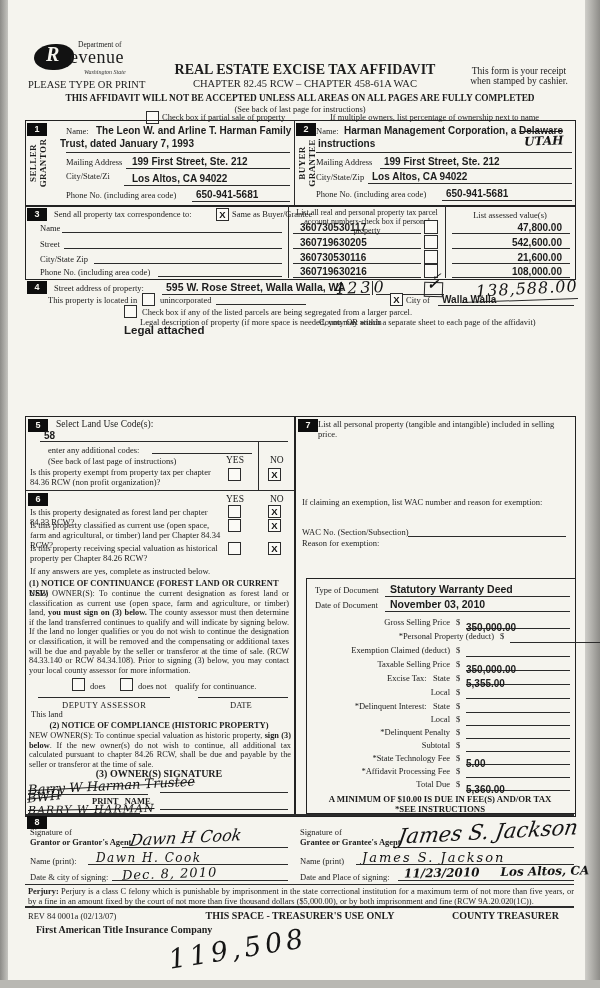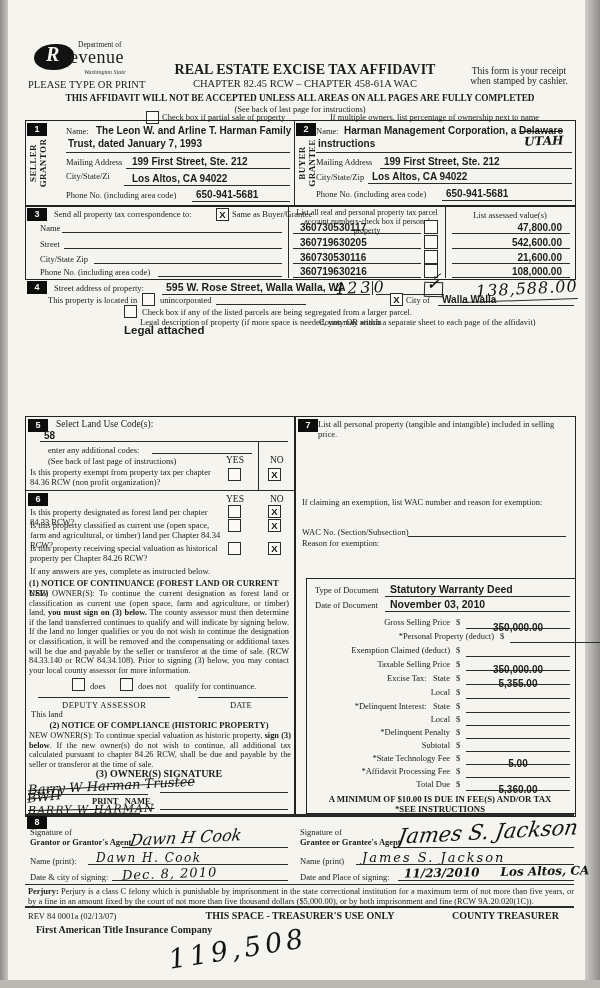--- a/index.html
+++ b/index.html
@@ -18,21 +18,21 @@
   .hline{position:absolute;background:#2b2b2b;height:1px;}
   .vline{position:absolute;background:#2b2b2b;width:1px;}
   .box{position:absolute;border:1.4px solid #222;}
   .hand{font-family:"DejaVu Serif",serif;font-style:italic;color:#141414;}
   .script{transform:rotate(-3deg) skewX(-12deg);display:inline-block;}
   .strike{text-decoration:line-through;text-decoration-thickness:1.4px;}
   .para{text-align:justify;}
   .mrow{position:absolute;left:308px;width:264px;height:13px;}
   .mlabel{position:absolute;left:0;width:142px;text-align:right;font-size:8.5px;white-space:pre;}
   .mdollar{position:absolute;left:148px;font-size:8.5px;}
-  .mline{position:absolute;left:158px;width:104px;border-bottom:1px solid #2b2b2b;height:11px;text-align:center;}
+  .mline{position:absolute;left:158px;width:104px;border-bottom:1px solid #2b2b2b;height:11px;}
   .mval{font-family:"Liberation Sans",sans-serif;font-weight:bold;font-size:10px;}
   .vert{position:absolute;width:70px;height:22px;transform:rotate(-90deg);font:bold 9px "Liberation Serif",serif;text-align:center;line-height:1.15;letter-spacing:.4px;}
 </style>
 </head>
 <body>
 
 <div id="page">
 
   <div class="abs" style="left:0;top:0;width:8px;height:988px;background:linear-gradient(90deg,#8d8c88,#c6c5c0);"></div>
   <div class="abs" style="left:585px;top:0;width:15px;height:988px;background:linear-gradient(270deg,#8d8c88,#cfcec9);"></div>
@@ -61,21 +61,21 @@
   <div class="box" style="left:25px;top:120px;width:549px;height:85px;"></div>
   <div class="vline" style="left:294px;top:120px;height:85px;"></div>
 
   <div class="num" style="left:27px;top:123px;">1</div>
   <div class="vert" style="left:4px;top:152px;">
     <span>SELLER</span><br>
     <span>GRANTOR</span>
   </div>
   <span class="abs s" style="left:66px;top:126px;">Name:</span>
   <span class="abs sv" style="left:96px;top:125px;">The Leon W. and Arline T. Harman Family</span>
-  <span class="abs sv" style="left:68px;top:138px;">Trust, dated January 7, 1993</span>
+  <span class="abs sv" style="left:60px;top:138px;">Trust, dated January 7, 1993</span>
   <div class="hline" style="left:66px;top:152px;width:224px;"></div>
   <span class="abs s" style="left:66px;top:157px;">Mailing Address</span>
   <span class="abs sv" style="left:132px;top:156px;">199 First Street, Ste. 212</span>
   <div class="hline" style="left:126px;top:168px;width:164px;"></div>
   <span class="abs s" style="left:66px;top:171px;">City/State/Zi</span>
   <span class="abs sv" style="left:132px;top:173px;">Los Altos, CA 94022</span>
   <div class="hline" style="left:124px;top:185px;width:166px;"></div>
   <span class="abs s" style="left:66px;top:190px;">Phone No. (including area code)</span>
   <span class="abs sv" style="left:196px;top:189px;">650-941-5681</span>
   <div class="hline" style="left:192px;top:201px;width:98px;"></div>

